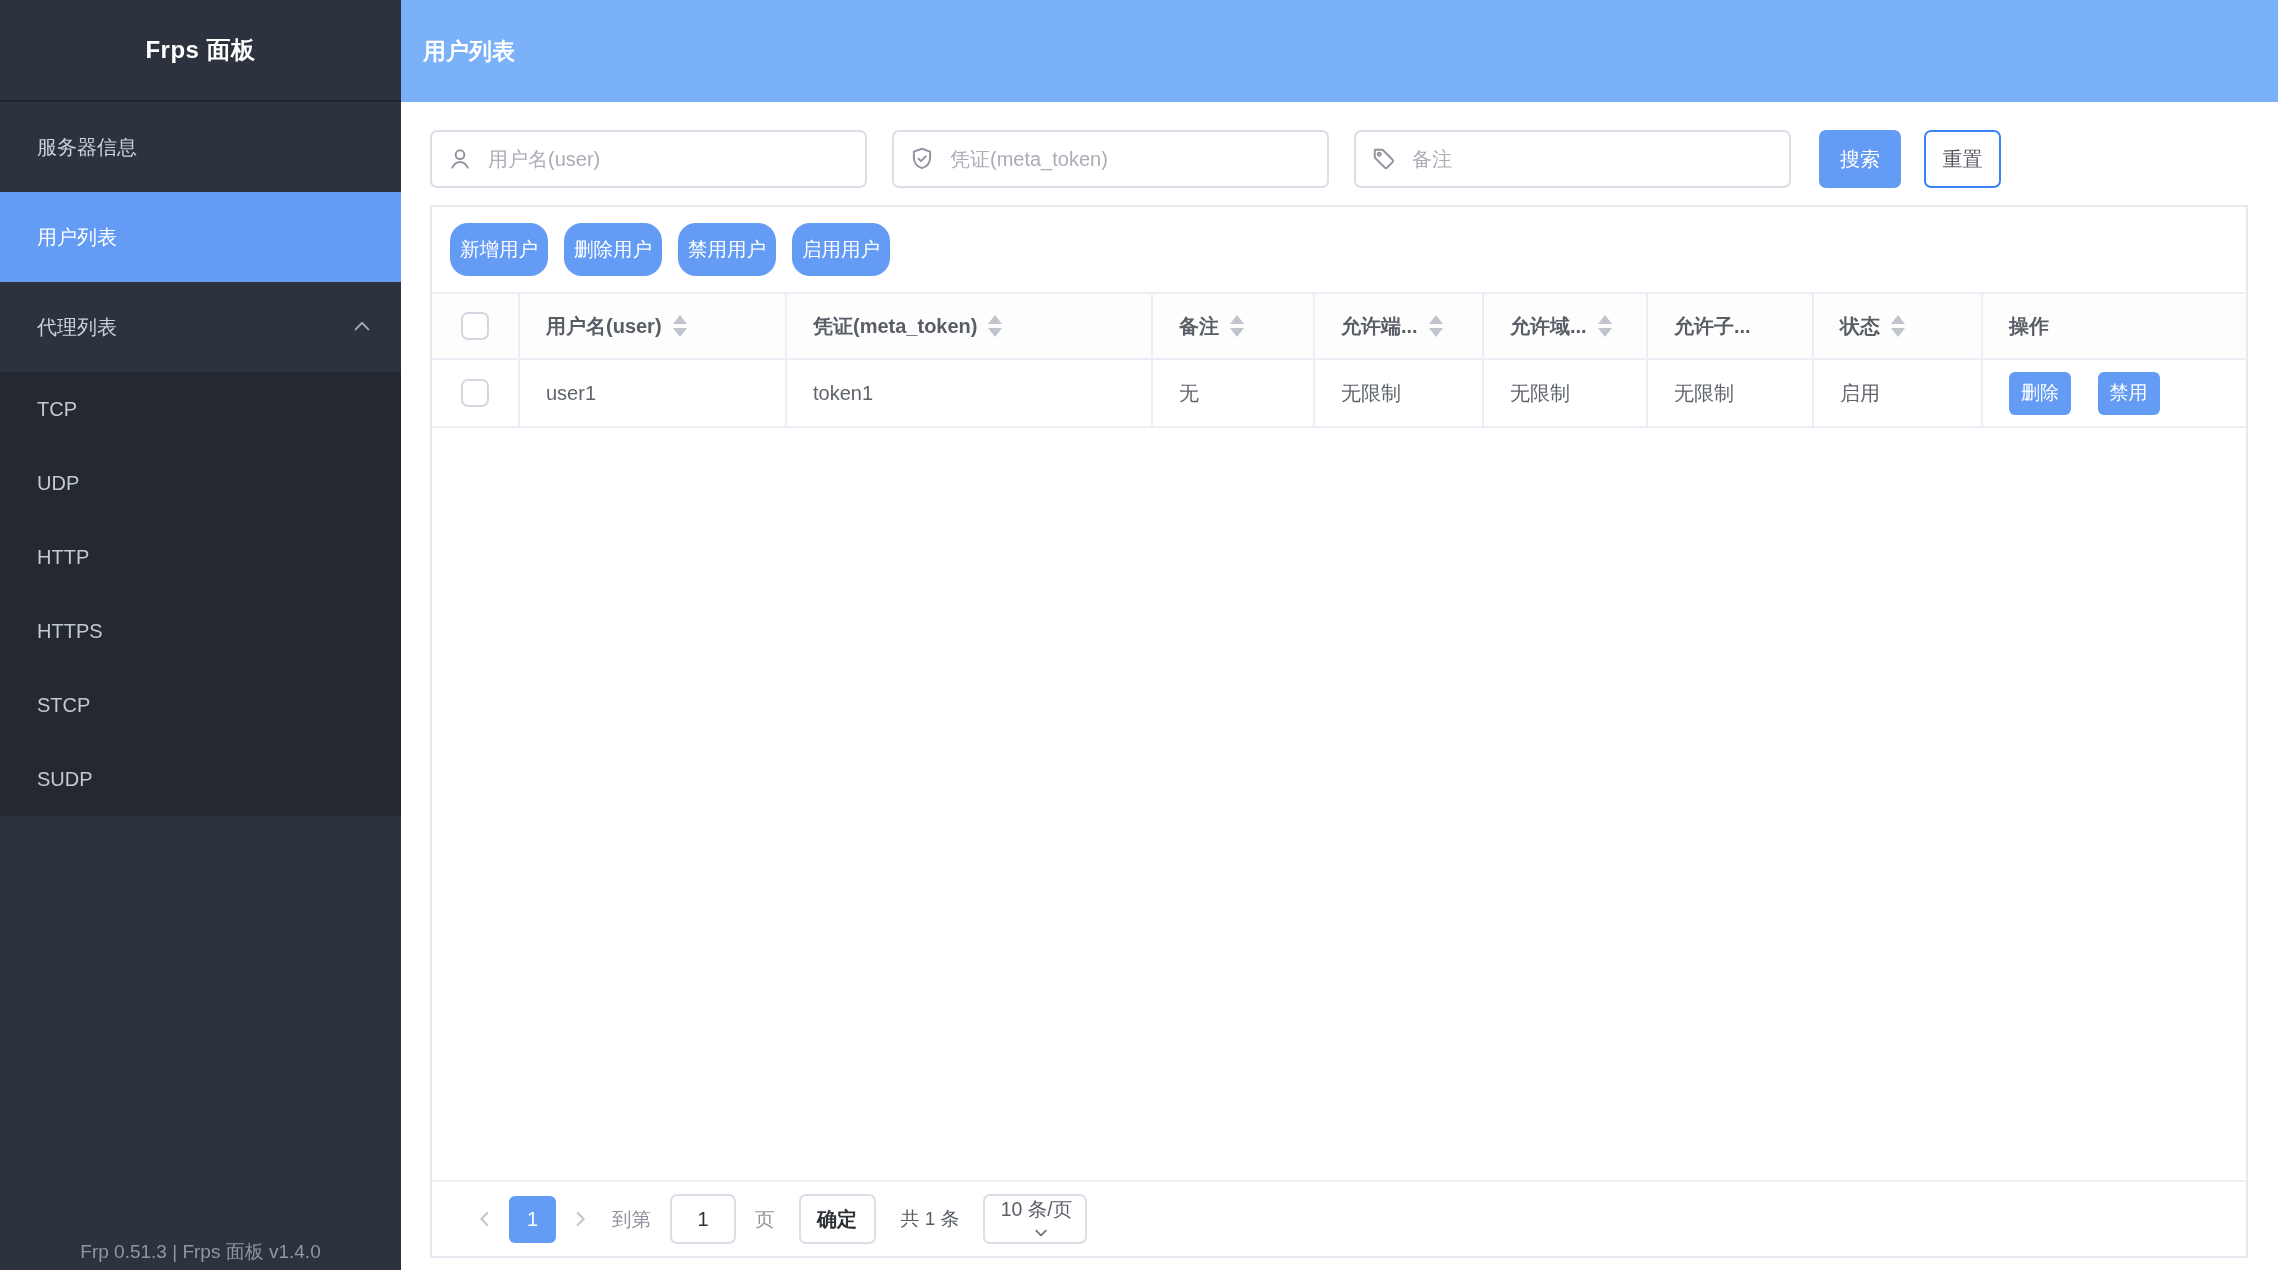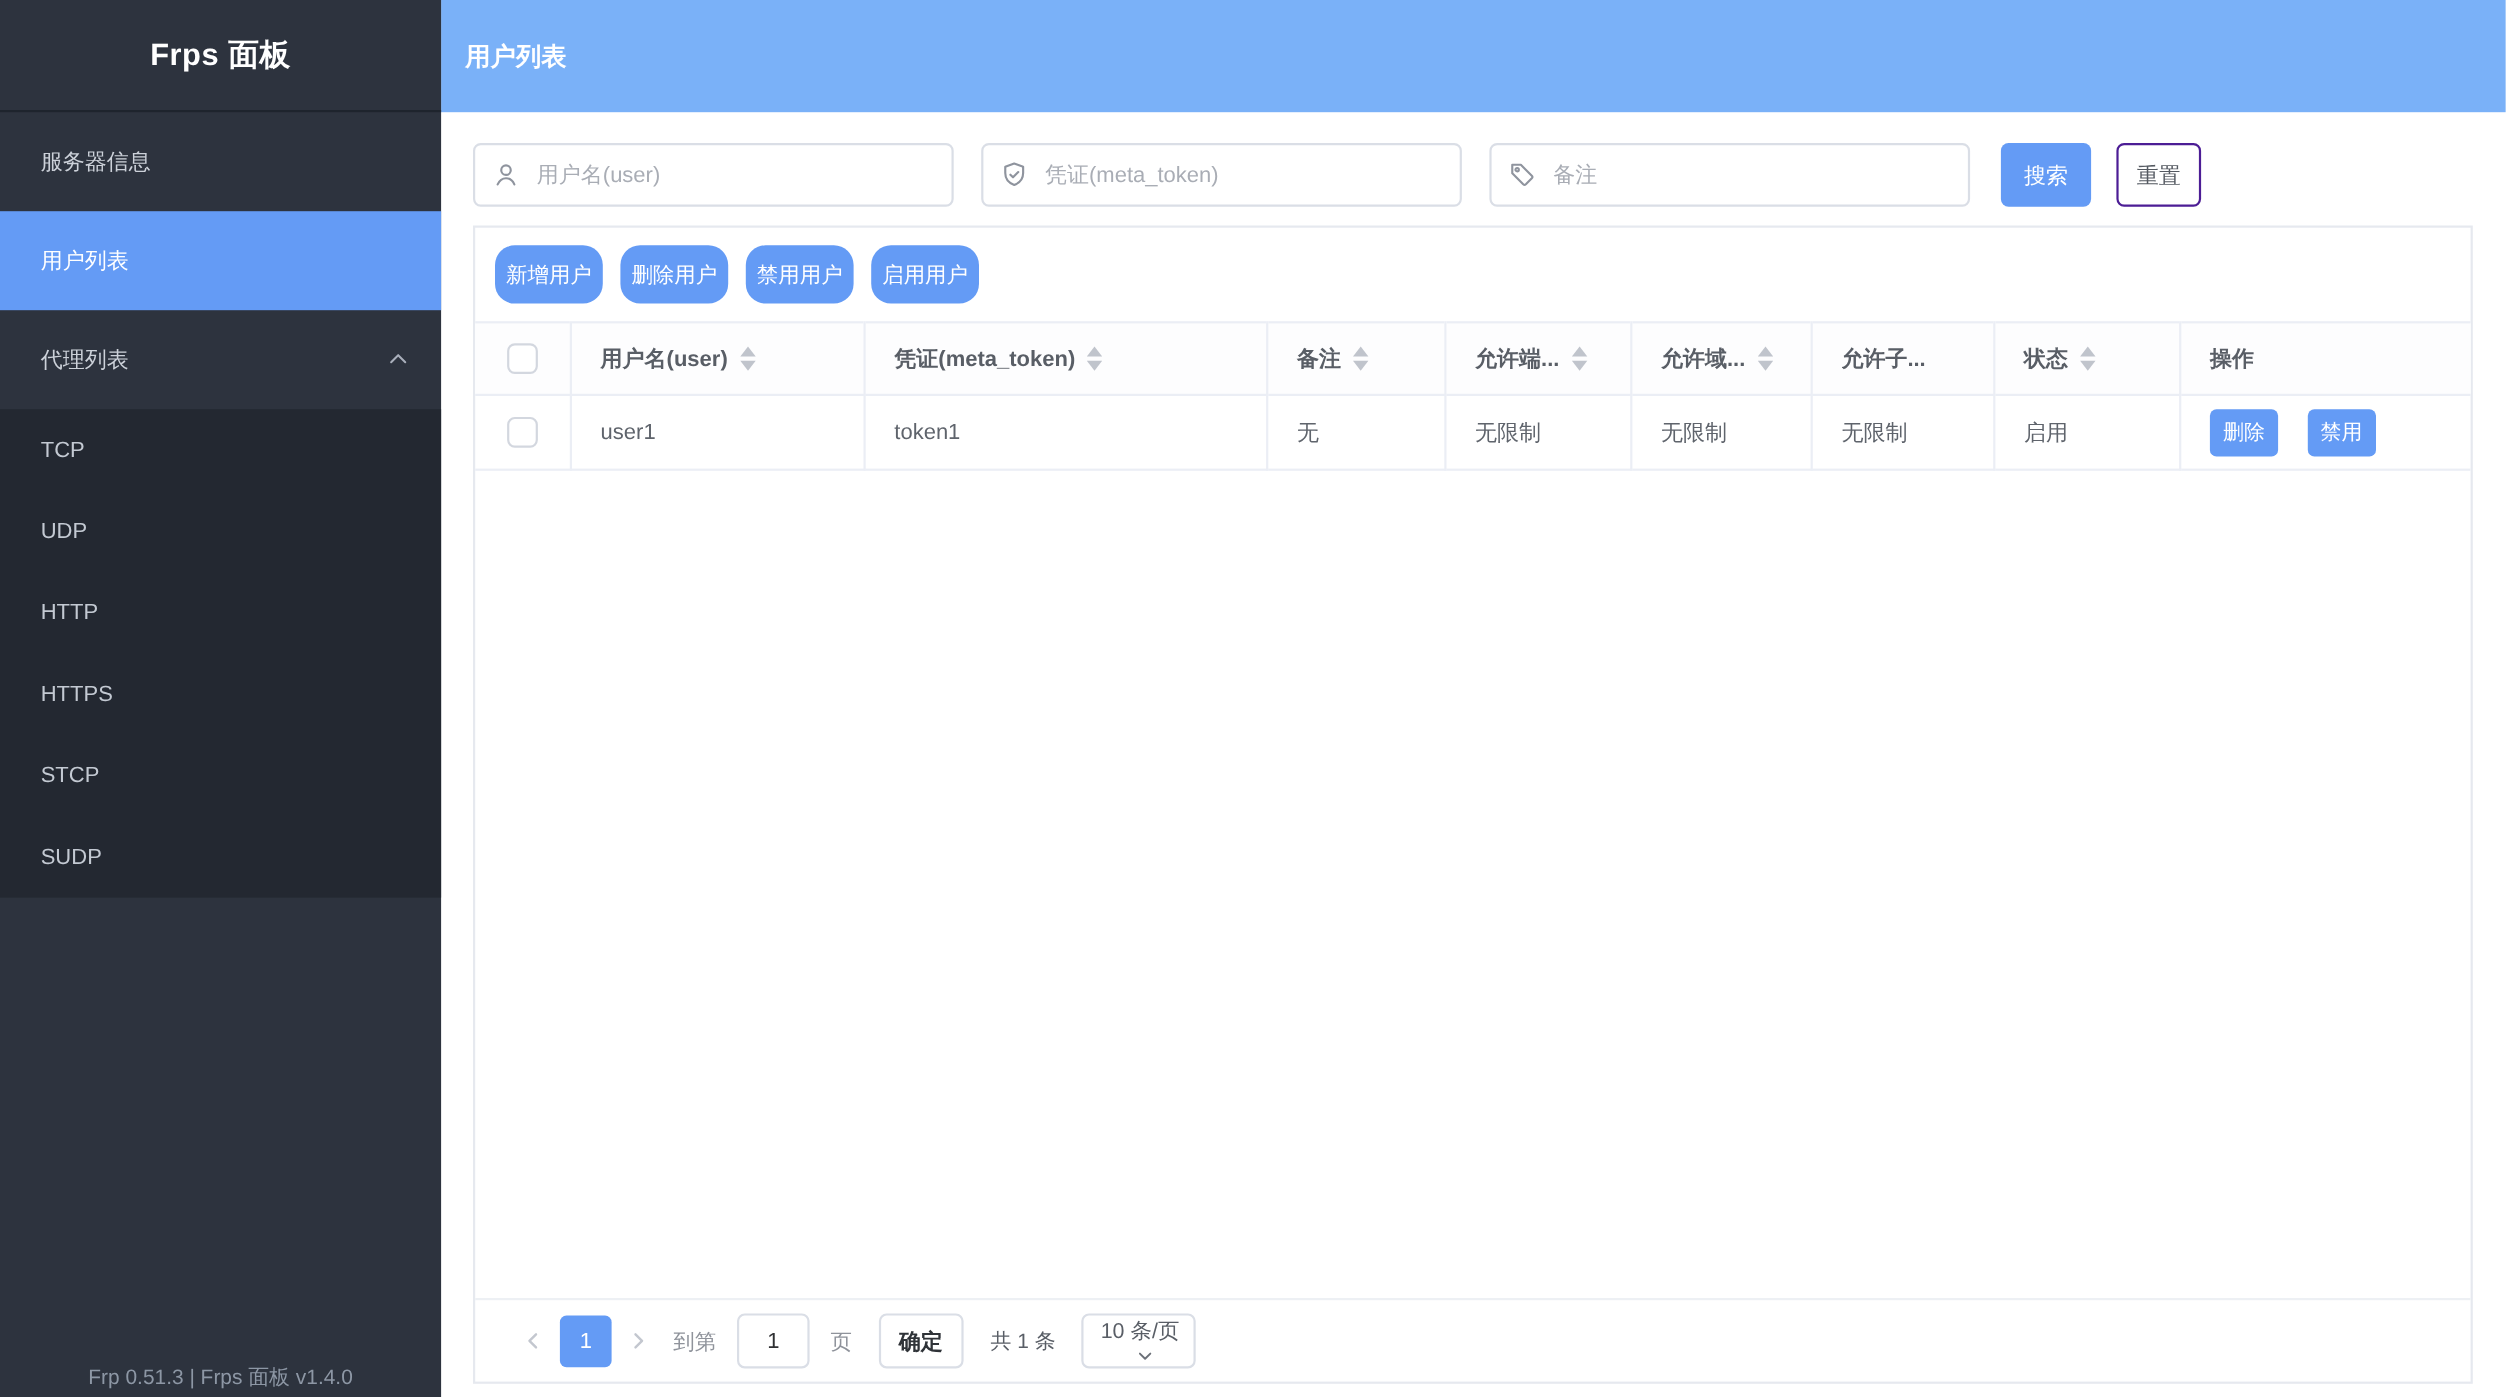--- a/index.html
+++ b/index.html
@@ -8,21 +8,21 @@
     width: 2278px; height: 1270px; display: flex;
     font-family: "Liberation Sans", "DejaVu Sans", sans-serif;
   }
   
   .sidebar {
     width: 401px; flex-shrink: 0; background: var(--sidebar-bg, #2d333e);
     display: flex; flex-direction: column; position: relative;
   }
   .sidebar-title {
     height: 102px; flex-shrink: 0; display: flex; align-items: center; justify-content: center;
-    color: #ffffff; font-size: 28px; font-weight: 600; letter-spacing: 0.5px;
+    color: #ffffff; font-size: 24px; font-weight: 600; letter-spacing: 0.5px;
     border-bottom: 2px solid #1e242d;
   }
   .nav-item {
     height: 90px; flex-shrink: 0; display: flex; align-items: center;
     padding: 0 28px 0 37px; color: #ccd1d9; font-size: 20px; cursor: pointer;
   }
   .nav-item.selected { background: var(--selected-bg, #649bf5); color: #ffffff; }
   .nav-chevron { margin-left: auto; display: flex; }
   .submenu { background: var(--submenu-bg, #232831); flex-shrink: 0; }
   .submenu-item {
@@ -51,21 +51,21 @@
     font-family: inherit; background: #fff;
   }
   input::placeholder { color: #a9adb5; opacity: 1; }
   button { font-family: inherit; cursor: pointer; }
   .btn-search {
     width: 82px; height: 58px; margin-left: 3px; background: var(--accent, #649bf5);
     color: #fff; border: none; border-radius: 7px; font-size: 20px;
   }
   .btn-reset {
     width: 77px; height: 58px; margin-left: 23px; background: #fff;
-    border: 2px solid #4c1d95; border-radius: 7px; color: #545961; font-size: 20px;
+    border: 2px solid #3b82f6; border-radius: 7px; color: #545961; font-size: 20px;
   }
   
   .panel {
     width: 1818px; height: 1053px; border: 2px solid #e6e9ef;
     display: flex; flex-direction: column; background: #fff;
   }
   .toolbar { height: 85px; flex-shrink: 0; display: flex; align-items: center; padding-left: 18px; }
   .btn-action {
     height: 53px; padding: 0 10px; margin-right: 16px;
     background: var(--accent, #649bf5); color: #fff; border: none; border-radius: 18px;

